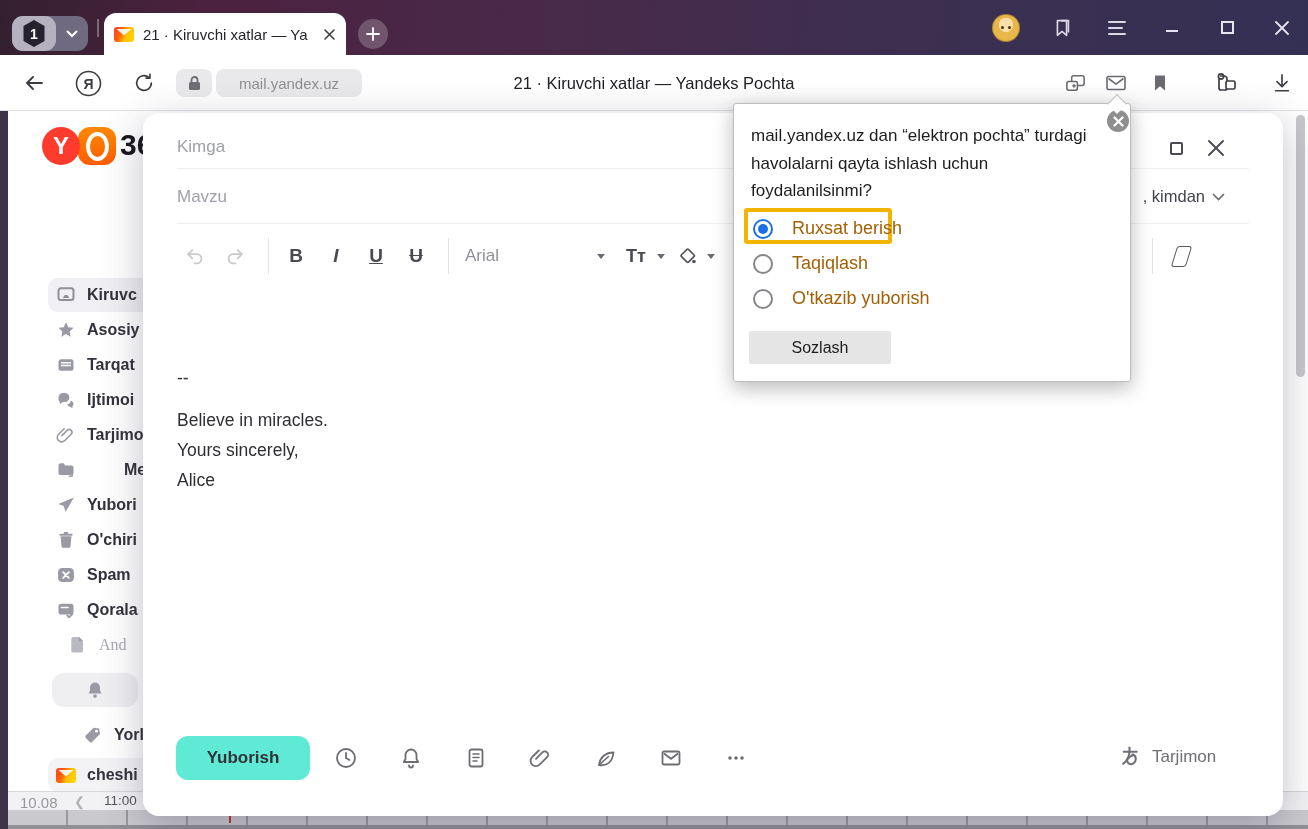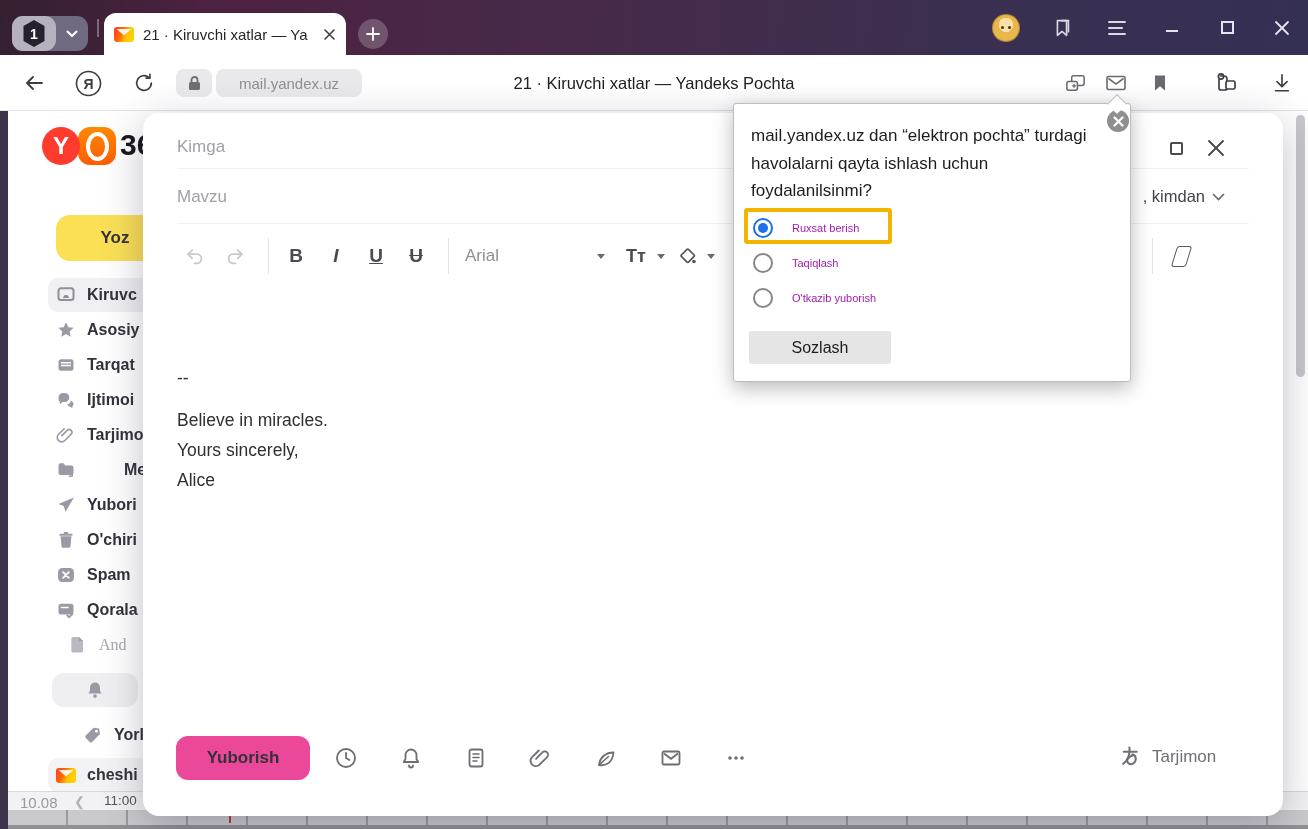--- a/index.html
+++ b/index.html
@@ -79,37 +79,37 @@
   .card{position:absolute;left:143px;top:113px;width:1140px;height:703px;background:#fff;border-radius:16px;
     box-shadow:0 10px 40px rgba(50,40,70,.30);z-index:10;}
   .fieldline{position:absolute;left:34px;right:34px;height:1px;background:#f0f0f2;}
   .placeholder{position:absolute;left:34px;font-size:17px;color:#9fa0a8;}
   .from-link{position:absolute;right:58px;top:74px;display:flex;align-items:center;gap:7px;font-size:16.5px;color:#43434c;}
   .fmt{position:absolute;top:120px;height:46px;display:flex;align-items:center;justify-content:center;color:#4a4a52;}
   .fmt-div{position:absolute;top:125px;width:1px;height:36px;background:#e4e4e7;}
   .letter{font-size:19px;font-weight:bold;}
   .caret{width:0;height:0;border-left:4.5px solid transparent;border-right:4.5px solid transparent;border-top:5.5px solid #6a6a72;}
   .body-line{position:absolute;left:34px;font-size:17.5px;color:#2f2f33;}
-  .send-btn{position:absolute;left:33px;top:623px;width:134px;height:44px;border-radius:12px;background:#ec4899;
+  .send-btn{position:absolute;left:33px;top:623px;width:134px;height:44px;border-radius:12px;background:#5eead4;
     display:flex;align-items:center;justify-content:center;font-size:17px;font-weight:bold;color:#33323a;}
   .cb-ico{position:absolute;top:633px;width:24px;height:24px;color:#6d6d73;}
   .translator{position:absolute;left:975px;top:631px;display:flex;align-items:center;gap:9px;font-size:17px;color:#6f6f75;}
   .win-min{position:absolute;left:971px;top:42px;width:14px;height:2.4px;background:#4a4a50;}
   .win-sq{position:absolute;left:1027px;top:29px;width:9px;height:9px;border:2.2px solid #4a4a50;border-radius:2px;}
   .eraser{width:13px;height:19px;border:1.9px solid #55555c;border-radius:3px;transform:skewX(-17deg);}
 
   
   .dialog{position:absolute;left:733px;top:103px;width:398px;height:279px;background:#fff;border:1px solid #bdbdbd;
     border-radius:3px;box-shadow:0 6px 20px rgba(0,0,0,.28);z-index:50;box-sizing:border-box;}
   .notch{position:absolute;left:1110px;top:97px;width:13px;height:13px;background:#fff;
     border-left:1px solid #bdbdbd;border-top:1px solid #bdbdbd;transform:rotate(45deg);z-index:51;}
   .dlg-close{position:absolute;left:373px;top:6px;width:22px;height:22px;border-radius:50%;background:#8f8f8f;
     display:flex;align-items:center;justify-content:center;}
   .dlg-msg{position:absolute;left:17px;top:18px;width:354px;font-size:17px;line-height:27.5px;color:#1d1d1f;}
-  .opt{position:absolute;left:19px;display:flex;align-items:center;gap:19px;font-size:11px;color:#a21caf;}
+  .opt{position:absolute;left:19px;display:flex;align-items:center;gap:19px;font-size:18px;color:#a16207;}
   .radio{width:16px;height:16px;border-radius:50%;border:2px solid#85858a;box-sizing:content-box;position:relative;flex:none;}
   .radio.sel{border-color:#1b6fe8;}
   .radio.sel::after{content:"";position:absolute;inset:3px;border-radius:50%;background:#1b6fe8;}
   .hilite{position:absolute;left:10px;top:104px;width:148px;height:36px;border:4px solid #f3b400;border-radius:3px;box-sizing:border-box;}
   .dlg-btn{position:absolute;top:227px;height:33px;border-radius:2px;display:flex;align-items:center;justify-content:center;
     font-size:16px;color:#1d1d1f;}
   .btn-settings{left:15px;width:142px;background:#e5e5e5;}
   .btn-done{left:238px;width:140px;background:#f8c602;}
 </style>
 </head>
@@ -239,21 +239,20 @@
 
   <div class="leftborder"></div>
 
   <div class="sidebar">
     <div class="logo-red">Y</div>
     <div class="logo-orange">
         <i></i>
       </div>
     <div class="logo-360">36</div>
 
-    <div class="yoz-btn">Yoz</div>
 
     <div class="side-item sel" style="top:167px;">
       <svg class="ic" viewBox="0 0 24 24">
           <rect x="3" y="4" width="18" height="14" rx="3" fill="none" stroke="#8f8f98" stroke-width="2.4"></rect>
           <path d="M8 15.5h8l-2.4-3.4h-3.2z" fill="#8f8f98"></path>
         </svg>
       <span>Kiruvc</span>
     </div>
     <div class="side-item" style="top:202px;">
       <svg class="ic" viewBox="0 0 24 24">

